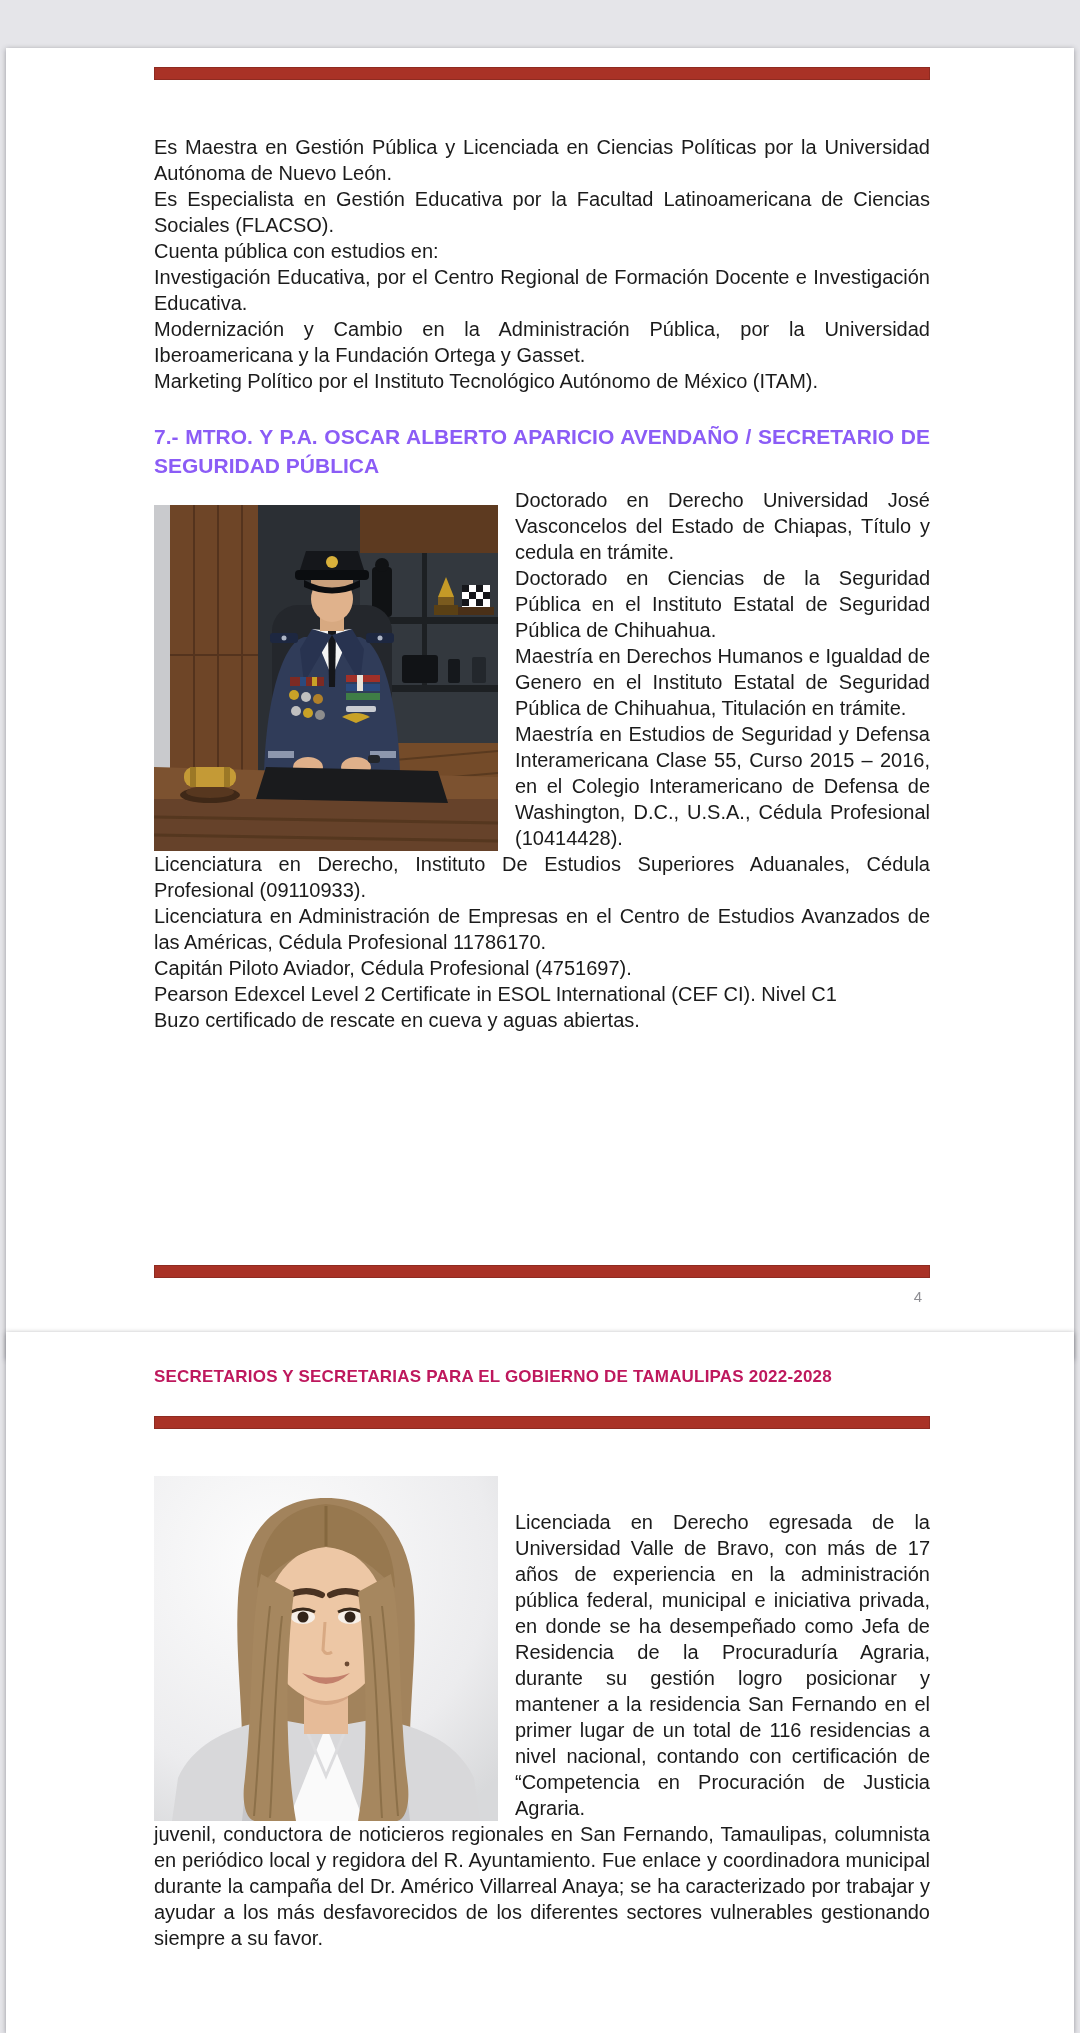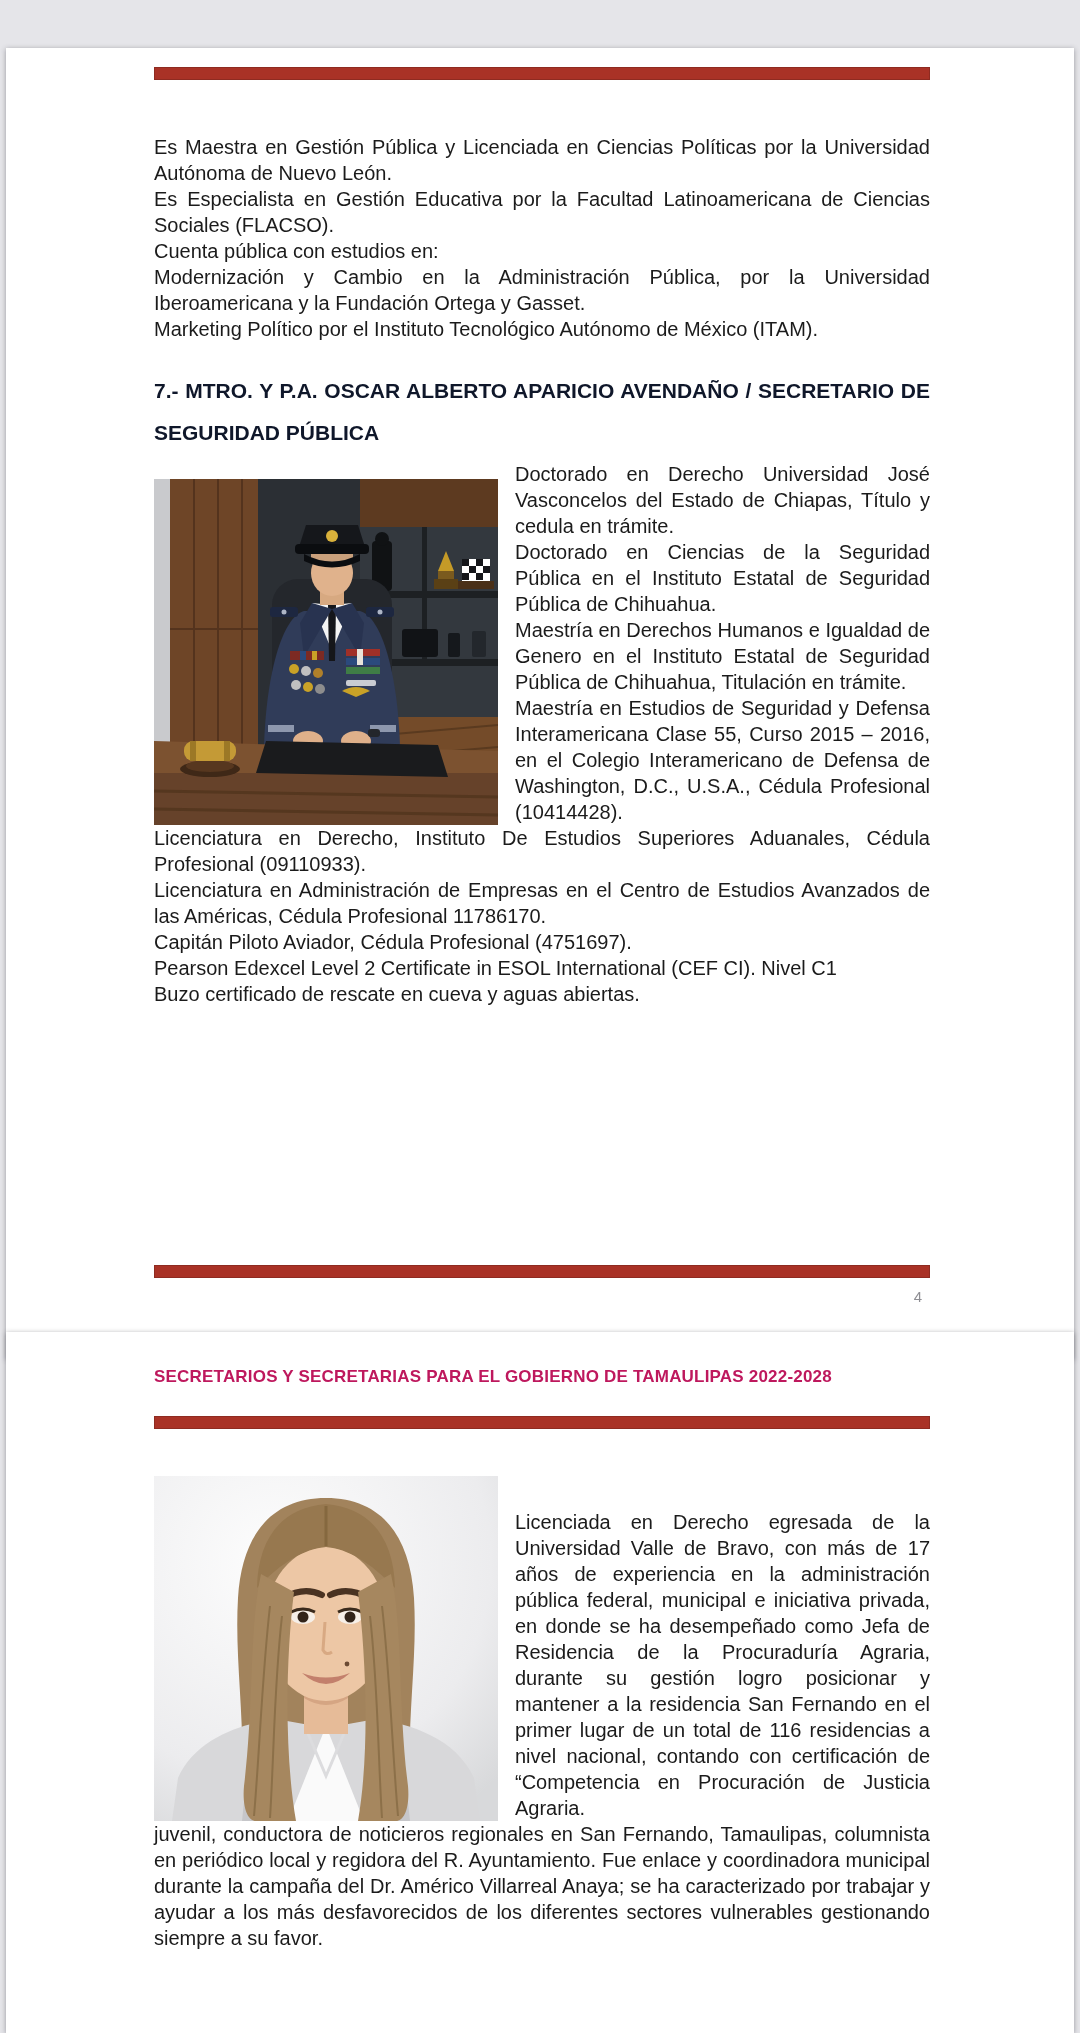--- a/index.html
+++ b/index.html
@@ -33,23 +33,23 @@
   }
   p {
     margin: 0;
     font-size: 20px;
     line-height: 26px;
     text-align: justify;
   }
   .heading {
     font-weight: bold;
     font-size: 21px;
-    line-height: 42px;
+    line-height: 29px;
     text-align: justify;
-    color: #0f172a;
+    color: #8b5cf6;
   }
   .page-header {
     font-size: 17px;
     font-weight: bold;
     letter-spacing: 0.2px;
   }
   .profile {
     display: flex;
     align-items: flex-end;
     gap: 17px;
@@ -76,20 +76,21 @@
 
 <div class="page" id="page1">
   <div class="content">
     <div class="rule" style="margin-top:19px; background:#a93226; border:1px solid #8e2b21;"></div>
 
     <div style="height:54px;" class="sp"></div>
 
     <p>Es Maestra en Gestión Pública y Licenciada en Ciencias Políticas por la Universidad Autónoma de Nuevo León.</p>
     <p>Es Especialista en Gestión Educativa por la Facultad Latinoamericana de Ciencias Sociales (FLACSO).</p>
     <p>Cuenta pública con estudios en:</p>
+    <p>Investigación Educativa, por el Centro Regional de Formación Docente e Investigación Educativa.</p>
     <p>Modernización y Cambio en la Administración Pública, por la Universidad Iberoamericana y la Fundación Ortega y Gasset.</p>
     <p>Marketing Político por el Instituto Tecnológico Autónomo de México (ITAM).</p>
 
     <div style="height:28px;" class="sp"></div>
 
     <div class="heading">7.- MTRO. Y P.A. OSCAR ALBERTO APARICIO AVENDAÑO / SECRETARIO DE SEGURIDAD PÚBLICA</div>
 
     <div style="height:7px;" class="sp"></div>
 
     <div class="profile">

